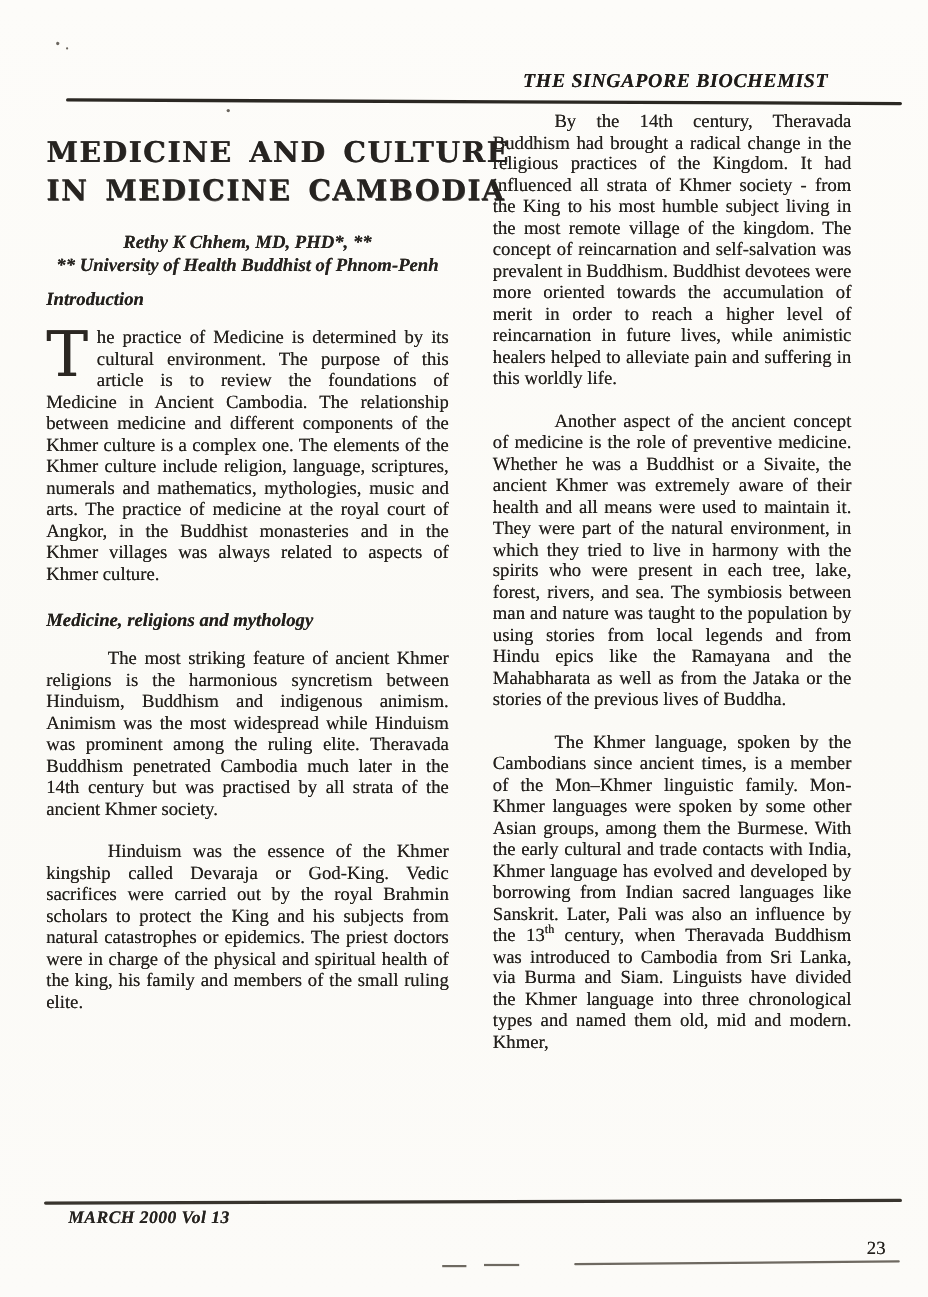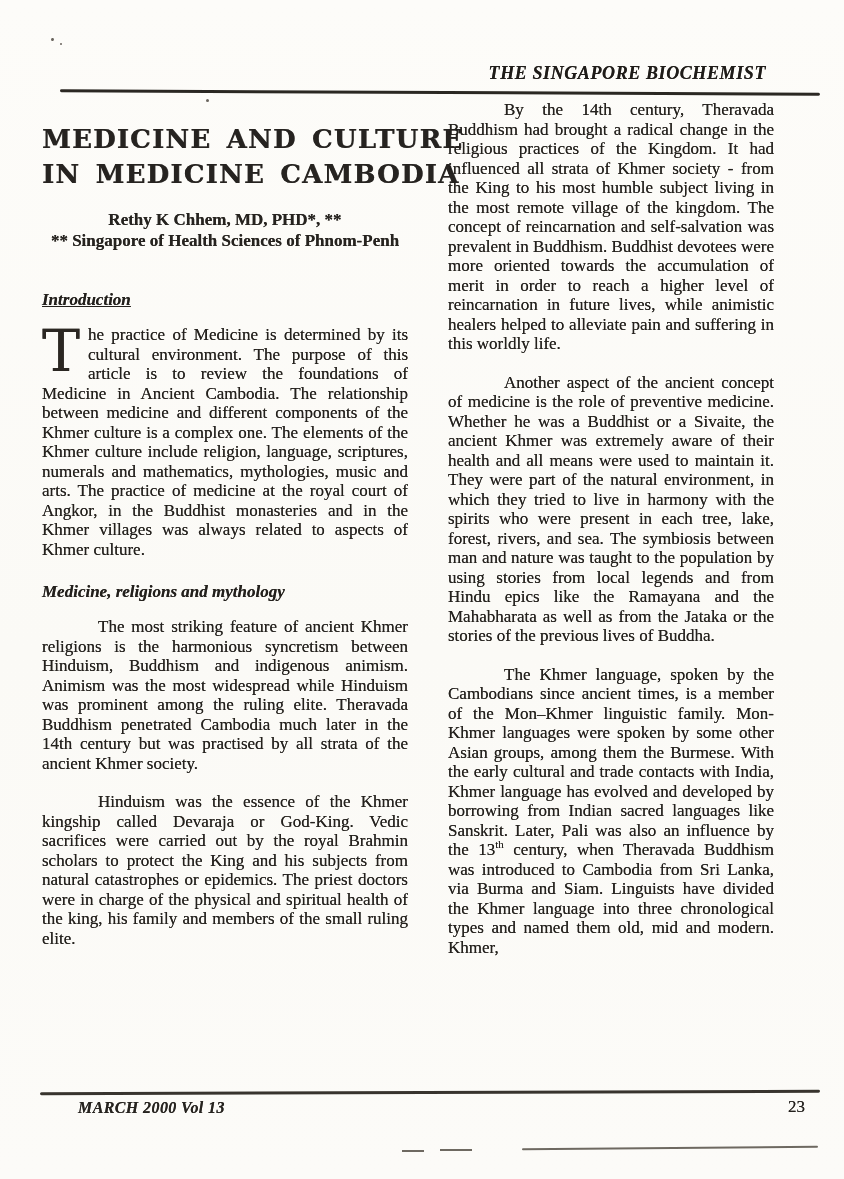--- a/index.html
+++ b/index.html
@@ -10,21 +10,21 @@
   }
   .page {
     position:relative;
     width:844px; height:1179px;
     background:linear-gradient(180deg,#fdfcf9 0%, #fbfaf6 55%, #fcfbf8 100%);
     font-family:"Liberation Serif","DejaVu Serif",serif;
     color:#211e1b;
   }
   
   .journal-title {
-    position:absolute; top:63px; right:78px;
+    position:absolute; top:63px; right:91px;
     font-size:18px; font-weight:bold; font-style:italic;
     letter-spacing:0.6px;
     color:#1f1c19;
     text-shadow:0 0 0.6px rgba(30,27,24,0.85);
     white-space:nowrap;
   }
   .header-rule {
     position:absolute; top:91px; left:60px; width:760px; height:3px;
     background:#2b2823; transform:rotate(0.25deg); border-radius:2px;
   }
@@ -43,34 +43,34 @@
     font-size:26px; line-height:35px;
     letter-spacing:1.2px; word-spacing:5px;
     color:#262320;
     text-shadow:0.4px 0.4px 0.5px rgba(38,35,32,0.75);
   }
   .title-line { white-space:nowrap; }
 
   .authors {
     margin-top:17px;
     text-align:center;
-    font-weight:bold;
+    font-style:italic; font-weight:bold;
     font-size:17px; line-height:21px;
     color:#26231f;
     text-shadow:0 0 0.5px rgba(33,30,27,0.8);
   }
 
   .section-heading {
     font-weight:bold; font-style:italic;
     font-size:17px; line-height:20px;
     margin:23px 0 15px 0;
     color:#23201c;
     text-shadow:0 0 0.5px rgba(33,30,27,0.8);
   }
-  .section-heading.first { margin-top:39px;text-decoration:underline; }
+  .section-heading.first { margin-top:11px; }
 
   p.body {
     font-size:17px; line-height:19.5px;
     text-align:justify;
     margin:0 0 19px 0;
     color:#24211d;
     text-shadow:0 0 0.6px rgba(33,30,27,0.8);
   }
   p.indent { text-indent:56px; }
   p.first-right { }
@@ -83,29 +83,29 @@
     color:#2b2722;
   }
   sup.ord { font-size:11px; line-height:0; vertical-align:super; }
 
   
   .footer-rule {
     position:absolute; top:1091px; left:40px; width:780px; height:2.5px;
     background:#38342e; transform:rotate(-0.18deg); border-radius:2px;
   }
   .footer-issue {
-    position:absolute; top:1099px; left:78px;
+    position:absolute; top:1099px; left:62px;
     font-style:italic; font-weight:bold;
     font-size:16px; letter-spacing:0.4px;
     color:#26231f;
     text-shadow:0 0 0.5px rgba(33,30,27,0.8);
     white-space:nowrap;
   }
   .footer-page {
-    position:absolute; top:1097px; left:788px;
+    position:absolute; top:1125px; left:788px;
     font-size:17px; color:#24211d;
     text-shadow:0 0 0.5px rgba(33,30,27,0.8);
   }
 
   
   .speck { position:absolute; background:#6a655e; border-radius:50%; }
   .speck.a { top:38px; left:51px; width:3px; height:3px; transform:rotate(20deg); }
   .speck.b { top:43px; left:60px; width:2px; height:2px; }
   .speck.c { top:99px; left:206px; width:3px; height:3px; }
   .artifact-line { position:absolute; background:#6e6961; height:2px; }
@@ -128,21 +128,21 @@
   <div class="columns">
 
     <div class="col-left">
       <div class="article-title">
         <div class="title-line">MEDICINE AND CULTURE</div>
         <div class="title-line">IN MEDICINE CAMBODIA</div>
       </div>
 
       <div class="authors">
         <div>Rethy K Chhem, MD, PHD*, **</div>
-        <div>** Singapore of Health Sciences of Phnom-Penh</div>
+        <div>** University of Health Buddhist of Phnom-Penh</div>
       </div>
 
       <div class="section-heading first">Introduction</div>
 
       <p class="body">
         <span class="dropcap">T</span><span>he practice of Medicine is determined by its cultural environment. The purpose of this article is to review the foundations of Medicine in Ancient Cambodia. The relationship between medicine and different components of the Khmer culture is a complex one. The elements of the Khmer culture include religion, language, scriptures, numerals and mathematics, mythologies, music and arts. The practice of medicine at the royal court of Angkor, in the Buddhist monasteries and in the Khmer villages was always related to aspects of Khmer culture.</span>
       </p>
 
       <div class="section-heading">Medicine, religions and mythology</div>
 

